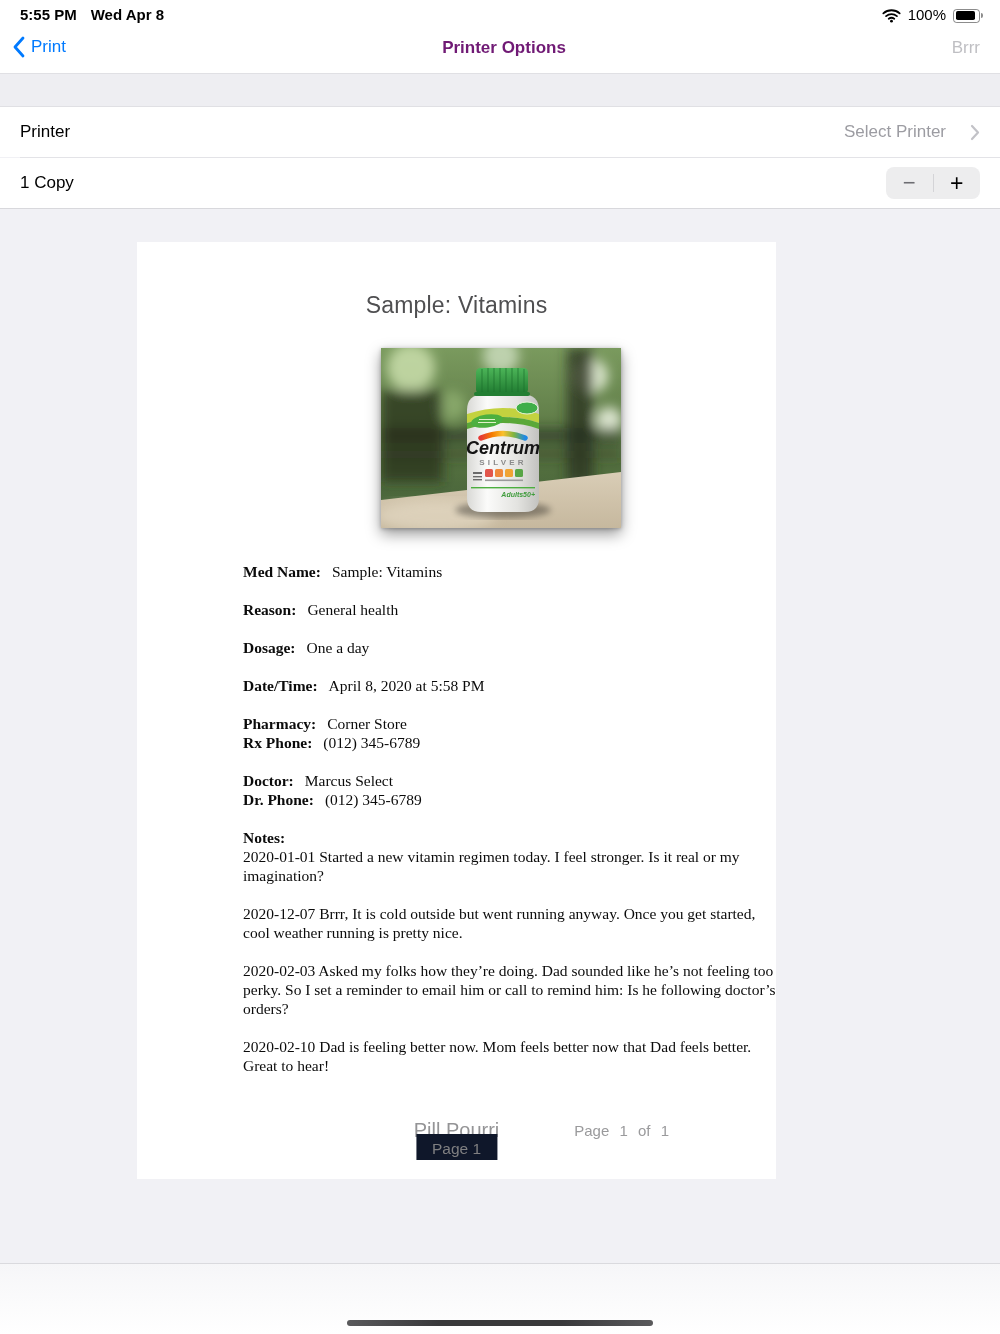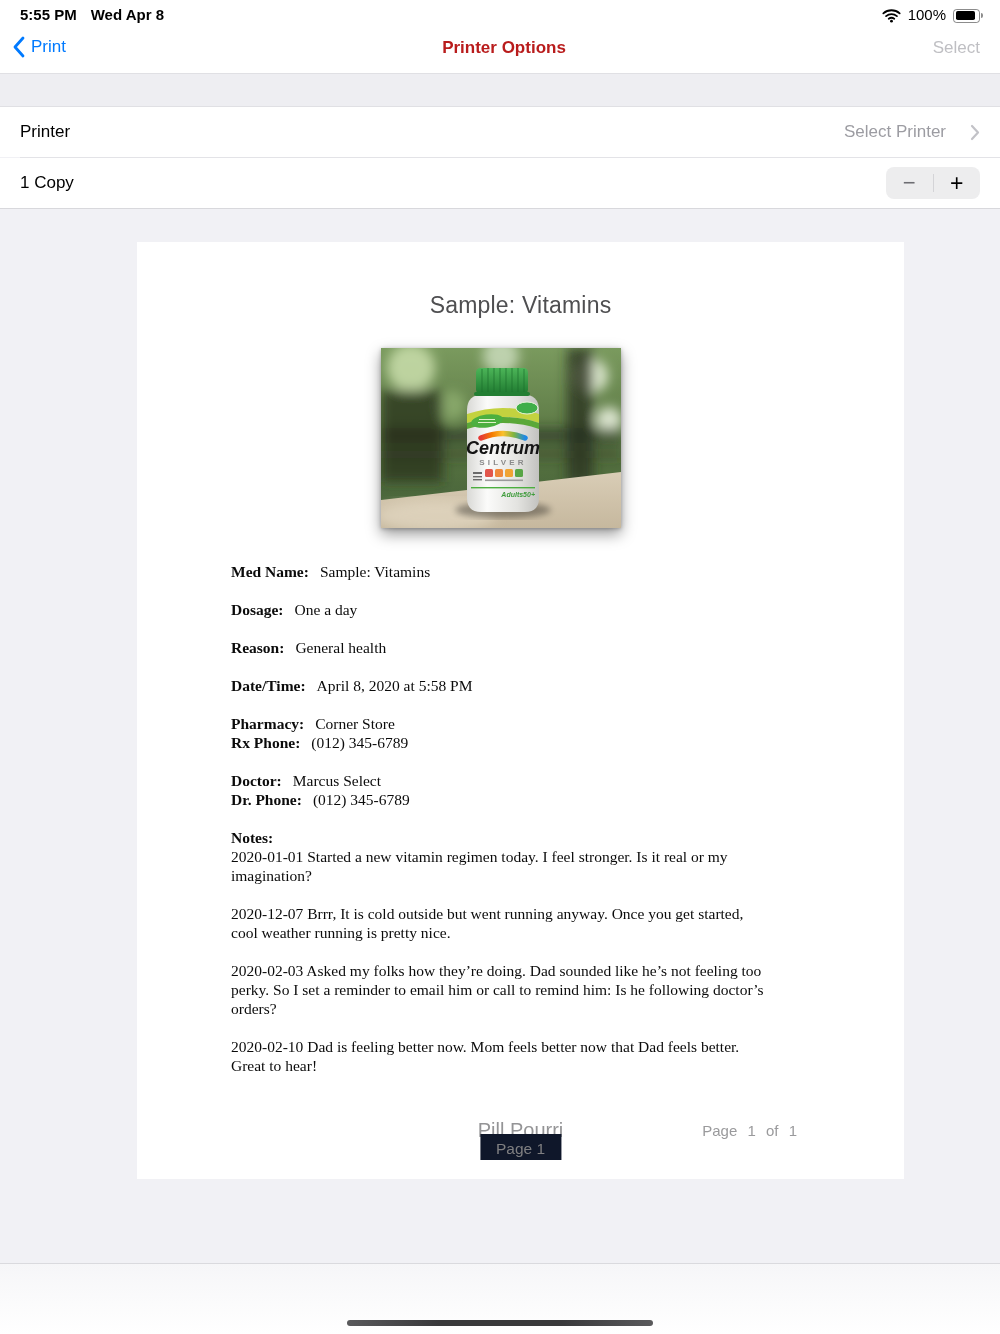--- a/index.html
+++ b/index.html
@@ -12,21 +12,21 @@
               align-items:center;justify-content:space-between;padding:2px 20px 0;box-sizing:border-box;
               font-size:15px;font-weight:600;color:#000;}
   .sb-left{display:flex;gap:14px;align-items:center;}
   .sb-right{display:flex;gap:7px;align-items:flex-end;}
   .batt{position:relative;width:25px;height:12px;border:1px solid rgba(0,0,0,.45);border-radius:3.5px;}
   .batt-fill{position:absolute;top:1.5px;left:1.5px;bottom:1.5px;width:19px;background:#000;border-radius:1.8px;}
   .batt-nub{position:absolute;right:-3.5px;top:3.5px;width:2px;height:5px;background:rgba(0,0,0,.45);
             border-radius:0 2px 2px 0;}
 
   .nav-bar{position:absolute;top:26px;left:0;right:0;height:46px;}
-  .nav-title{position:absolute;left:8px;right:0;top:12px;text-align:center;font-size:17px;font-weight:700;color:#b91c1c;}
+  .nav-title{position:absolute;left:8px;right:0;top:12px;text-align:center;font-size:17px;font-weight:700;color:#701a75;}
   .back-btn{position:absolute;left:12px;top:10px;display:flex;align-items:center;gap:6px;
             font-size:17px;color:#007aff;cursor:pointer;}
   .print-btn{position:absolute;right:20px;top:12px;font-size:17px;color:#bfbfc3;}
 
   .spacer-band{position:absolute;top:73px;left:0;right:0;height:34px;background:#eeeef2;
                border-top:1px solid #e0e0e4;border-bottom:1px solid #e0e0e4;box-sizing:border-box;}
 
   
   .opt-row{position:absolute;left:0;right:0;height:50px;background:#fff;display:flex;
            align-items:center;justify-content:space-between;padding:0 20px;box-sizing:border-box;}
@@ -38,28 +38,28 @@
   .opt-value{display:flex;align-items:center;gap:24px;font-size:17px;color:#9c9ca2;}
 
   .stepper{display:flex;align-items:center;width:94px;height:32px;background:#ededee;border-radius:8px;}
   .step-btn{flex:1;display:flex;align-items:center;justify-content:center;height:100%;cursor:pointer;
             font-size:22px;line-height:1;}
   .step-minus{color:#6d6d72;}
   .step-plus{color:#000;font-size:23px;}
   .step-div{width:1px;height:18px;background:#d4d4d7;}
 
   
-  .page{position:absolute;left:137px;top:242px;width:767px;height:937px;background:#fff;}
+  .page{position:absolute;left:137px;top:242px;width:639px;height:937px;background:#fff;}
   .doc-title{position:absolute;top:50px;left:0;right:0;text-align:center;
              font-size:23px;color:#4f4f51;letter-spacing:.2px;}
   .photo{position:absolute;left:244px;top:106px;width:240px;height:180px;
          box-shadow:0 6px 14px rgba(0,0,0,.40),0 1px 4px rgba(0,0,0,.25);}
   .photo svg{display:block;}
 
-  .doc-body{position:absolute;left:94px;top:320px;width:537px;
+  .doc-body{position:absolute;left:106px;top:320px;width:537px;
             font-family:"Liberation Serif",serif;font-size:15.5px;line-height:19px;color:#0b0b0b;}
   .doc-body p{margin:0 0 19px;}
   .fl{font-weight:700;}
   .fv{margin-left:11px;}
   .doc-footer-center{position:absolute;left:0;right:0;top:877px;text-align:center;
                      font-size:20px;color:#949496;}
   .doc-footer-right{position:absolute;right:107px;top:880px;font-size:15px;color:#9a9a9c;word-spacing:6px;}
   .page-label-badge{position:absolute;left:50%;transform:translateX(-50%);top:892px;
                     background:#0f172a;padding:6px 16px 2px;font-size:15.5px;color:#7f7f81;white-space:nowrap;}
 
@@ -101,21 +101,21 @@
   <div class="nav-bar">
     <div class="back-btn">
       <span style="display:flex;">
         <svg width="13" height="22" viewBox="0 0 13 22" fill="none">
           <path d="M11 2 L3 11 L11 20" stroke="#007aff" stroke-width="2.8" stroke-linecap="round" stroke-linejoin="round"></path>
         </svg>
       </span>
       <span>Print</span>
     </div>
     <div class="nav-title">Printer Options</div>
-    <div class="print-btn">Select</div>
+    <div class="print-btn">Brrr</div>
   </div>
 
   <div class="spacer-band"></div>
 
   <div class="opt-row row-printer">
     <span class="opt-label">Printer</span>
     <span class="opt-value">
       <span>Select Printer</span>
       <span style="display:flex;">
         <svg width="10" height="17" viewBox="0 0 10 17" fill="none">
@@ -221,24 +221,24 @@
         <rect x="90" y="139" width="64" height="1.4" fill="#4caf3f"></rect>
         <text x="154" y="149" text-anchor="end" font-family="Liberation Sans, sans-serif" font-size="7" font-weight="700" font-style="italic" fill="#3f9c3c">Adults50+</text>
       </svg>
     </div>
 
     <div class="doc-body">
       <p>
         <span class="fl">Med Name:</span><span class="fv">Sample: Vitamins</span>
       </p>
       <p>
+        <span class="fl">Reason:</span><span class="fv">General health</span>
+      </p>
+      <p>
         <span class="fl">Dosage:</span><span class="fv">One a day</span>
-      </p>
-      <p>
-        <span class="fl">Reason:</span><span class="fv">General health</span>
       </p>
       <p>
         <span class="fl">Date/Time:</span><span class="fv">April 8, 2020 at 5:58 PM</span>
       </p>
       <p>
         <span class="fl">Pharmacy:</span><span class="fv">Corner Store</span><br>
         <span class="fl">Rx Phone:</span><span class="fv">(012) 345-6789</span>
       </p>
       <p>
         <span class="fl">Doctor:</span><span class="fv">Marcus Select</span><br>

